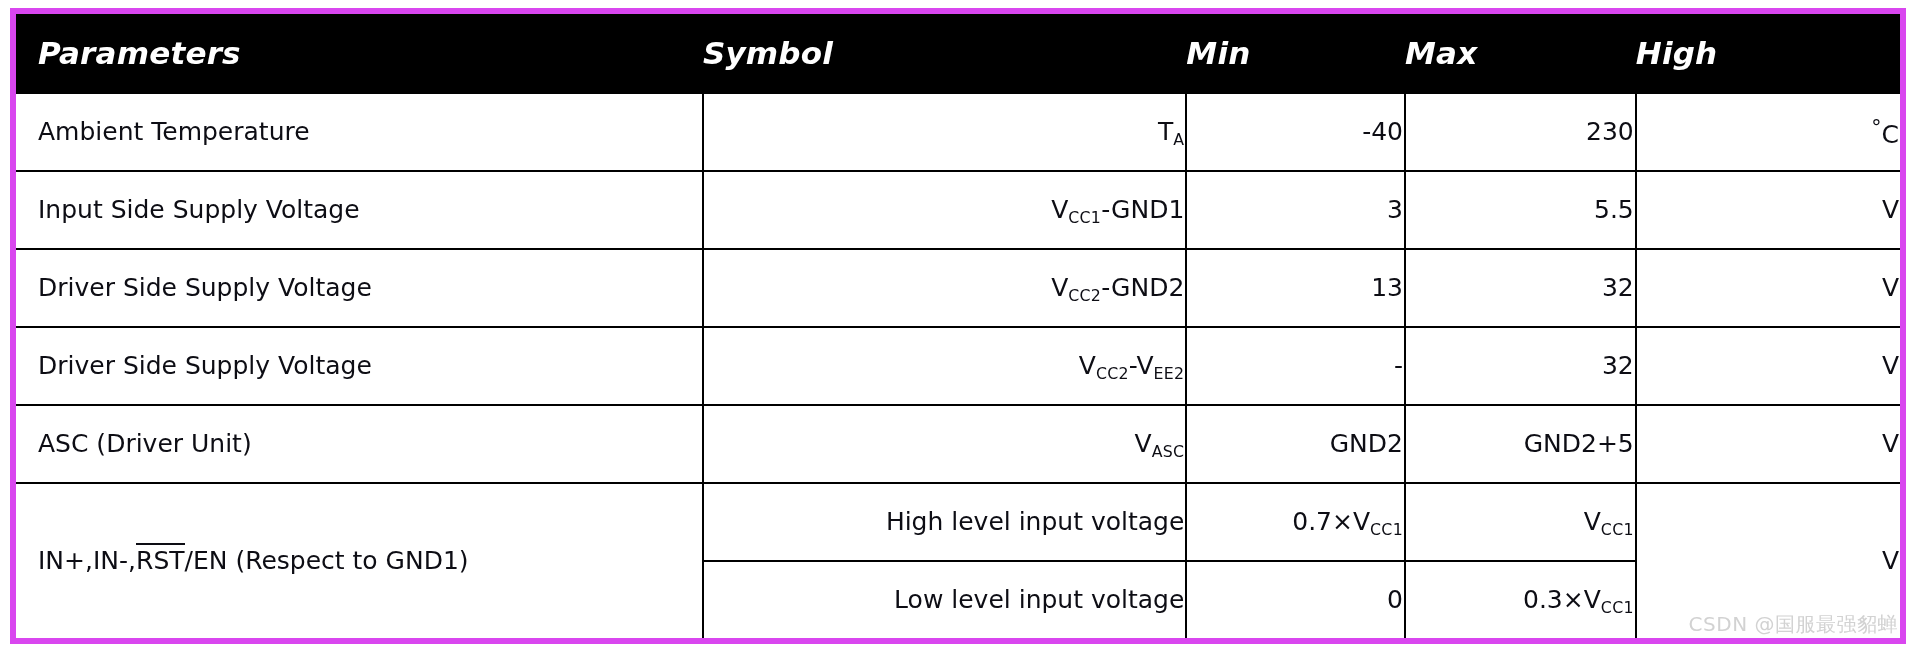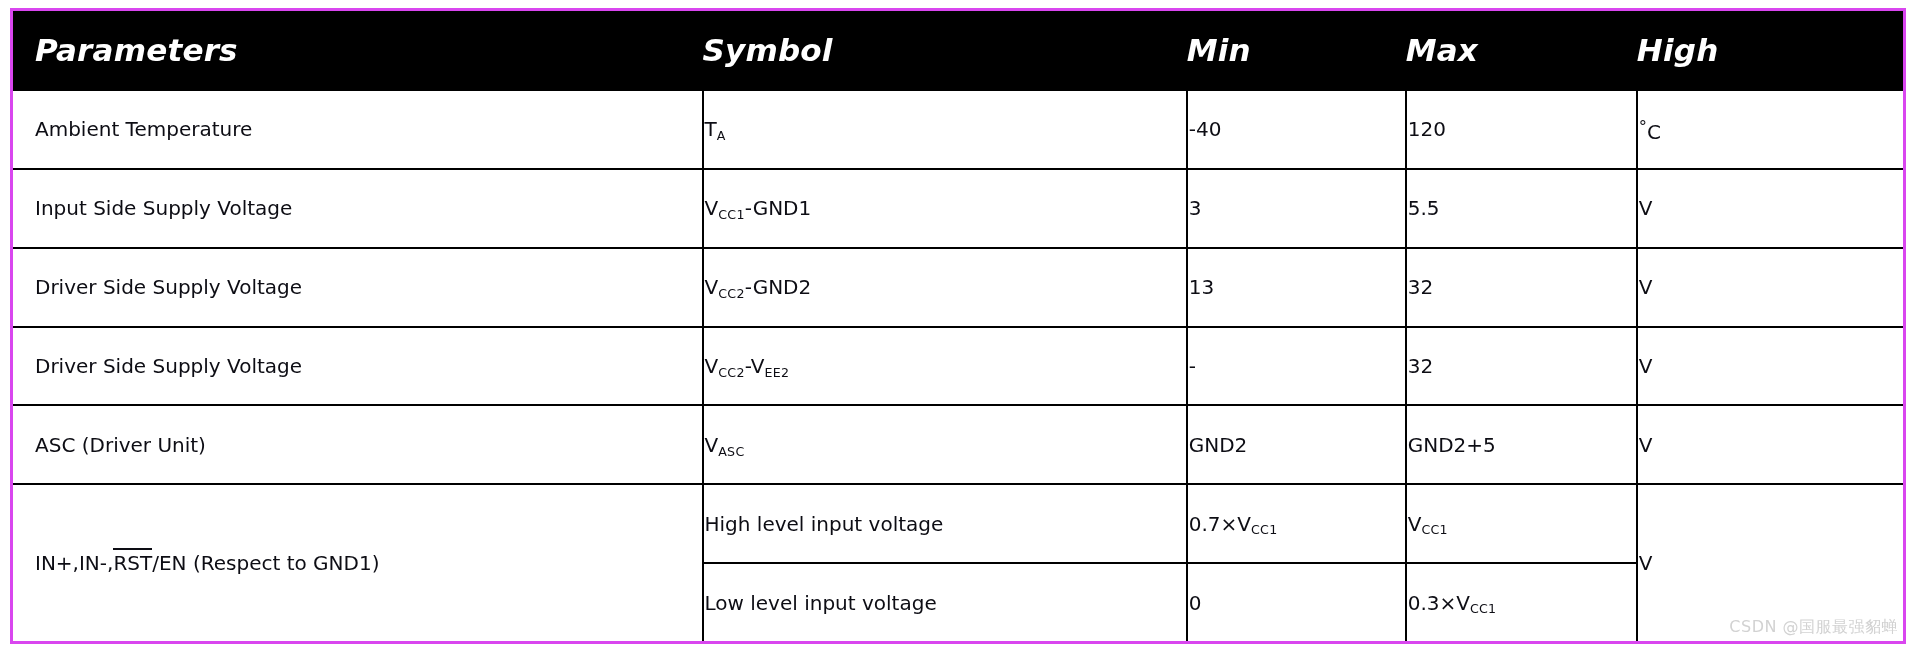--- a/index.html
+++ b/index.html
@@ -47,39 +47,39 @@
     vertical-align: middle;
   }
   thead th.th-param {
     text-align: left;
     padding-left: 22px;
   }
   thead th.th-center { text-align: left; }
 
   tbody td {
     border: 2px solid #000000;
-    font-size: 20px;
+    font-size: 25px;
     color: #0d0d14;
     height: 64px;
     vertical-align: middle;
     background: #ffffff;
     font-weight: 400;
   }
   tbody td.param {
     text-align: left;
     padding-left: 22px;
   }
   tbody td.center {
-    text-align: left;
+    text-align: right;
   }
   tbody tr.tall td { height: 64px; }
 
   
   table.ratings {
-    border: 3px solid #d946ef;
+    border: 6px solid #d946ef;
   }
 
   sub {
     font-size: 0.63em;
     vertical-align: baseline;
     position: relative;
     top: 0.30em;
     letter-spacing: 0.3px;
   }
   .ovl {
@@ -89,21 +89,21 @@
   .deg {
     font-size: 0.82em;
     vertical-align: super;
     position: relative;
     top: 0.08em;
   }
   .watermark {
     position: absolute;
     right: 18px;
     bottom: 12px;
-    font-size: 16px;
+    font-size: 20px;
     color: #d2d2d2;
     letter-spacing: 0.5px;
     white-space: nowrap;
     font-family: "DejaVu Sans", "Liberation Sans", sans-serif;
     pointer-events: none;
   }
 </style>
 </head>
 <body>
 
@@ -125,21 +125,21 @@
         <th class="th-center">Max</th>
         <th class="th-center">High</th>
       </tr>
     </thead>
     <tbody>
 
       <tr>
         <td class="param">Ambient Temperature</td>
         <td class="center"><span>T</span><sub>A</sub></td>
         <td class="center">-40</td>
-        <td class="center">120</td>
+        <td class="center">230</td>
         <td class="center"><span class="deg">°</span>C</td>
       </tr>
 
       <tr>
         <td class="param">Input Side Supply Voltage</td>
         <td class="center"><span>V</span><sub>CC1</sub><span>-GND1</span></td>
         <td class="center">3</td>
         <td class="center">5.5</td>
         <td class="center">V</td>
       </tr>

